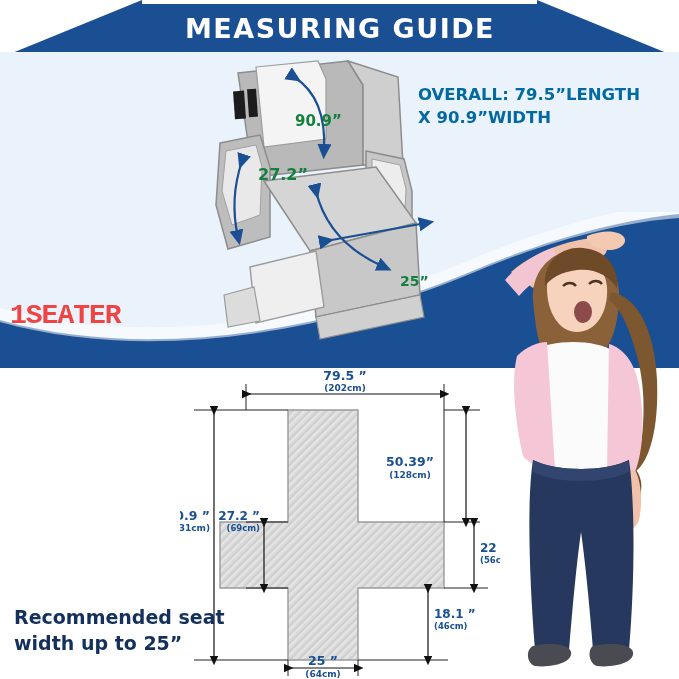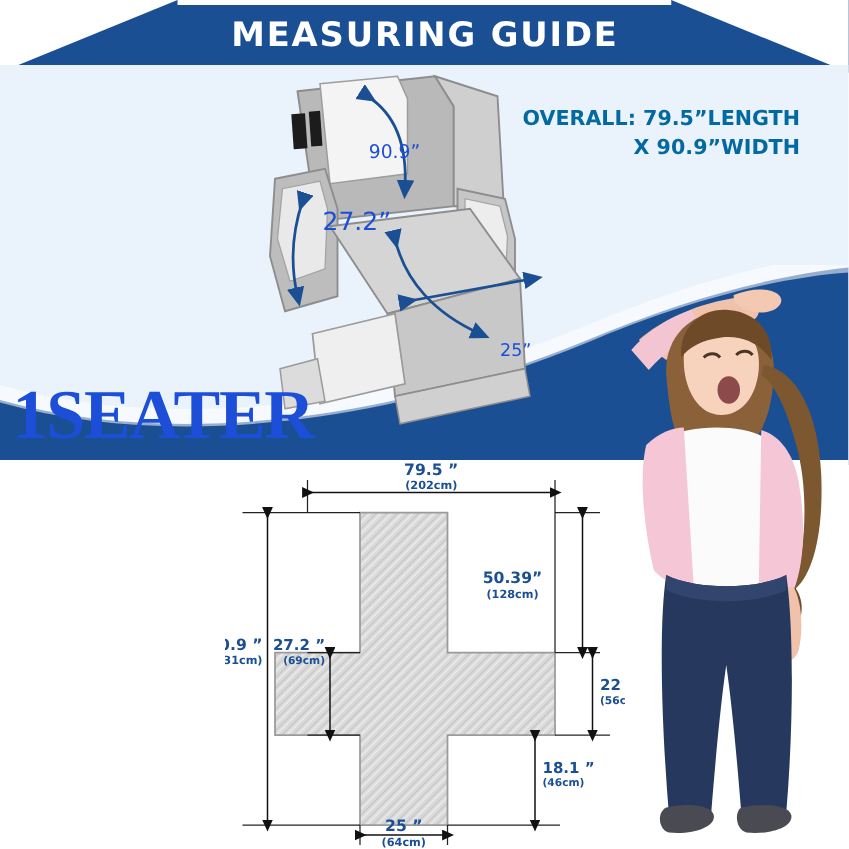--- a/index.html
+++ b/index.html
@@ -12,21 +12,20 @@
     font-family: "Liberation Sans", sans-serif;
     background: #ffffff;
     overflow: hidden;
   }
   .page {
     position: relative;
     width: 679px;
     height: 679px;
     overflow: hidden;
     background: #ffffff;
-    text-align: right;
   }
   
   .top-band {
     position: absolute;
     left: 0; top: 0;
     width: 679px; height: 58px;
     background: #ffffff;
   }
   .title-bar {
     position: absolute;
@@ -86,48 +85,48 @@
   
   .chair-wrap {
     position: absolute;
     left: 198px; top: 55px;
     width: 310px; height: 290px;
   }
 
   
   .dim-label {
     position: absolute;
-    color: #1d4ed8;
-    font-weight: normal;
+    color: #15803d;
+    font-weight: bold;
     font-family: "DejaVu Sans", sans-serif;
     white-space: nowrap;
   }
   .dim-909 { left: 295px; top: 112px; font-size: 15px; }
-  .dim-272 { left: 258px; top: 165px; font-size: 20px; }
+  .dim-272 { left: 258px; top: 165px; font-size: 16px; }
   .dim-25  { left: 400px; top: 229px; font-size: 14px; margin-top: 44px; }
 
   .overall-text {
     position: absolute;
     left: 418px; top: 83px;
     color: #0369a1;
     font-weight: bold;
     font-size: 16.5px;
     line-height: 23px;
     font-family: "DejaVu Sans", sans-serif;
     white-space: nowrap;
   }
 
   .seater-text {
     position: absolute;
     left: 10px; top: 300px;
-    color: #1d4ed8;
-    font-size: 56px;
+    color: #ef4444;
+    font-size: 28px;
     font-weight: bold;
     letter-spacing: -1px;
-    font-family: Liberation Serif, serif;
+    font-family: Liberation Mono, monospace;
   }
 
   
   .lower-region {
     position: absolute;
     left: 0; top: 368px;
     width: 679px; height: 311px;
     background: #ffffff;
   }
   .flat-svg {
@@ -282,20 +281,24 @@
     <text class="measure-svg-text" x="254" y="248" font-size="12" text-anchor="start">18.1 ”</text>
     <text class="measure-svg-text" x="254" y="259" font-size="8.5" text-anchor="start">(46cm)</text>
 
     <line x1="108" y1="290" x2="108" y2="306" stroke="#222" stroke-width="1"></line>
     <line x1="178" y1="290" x2="178" y2="306" stroke="#222" stroke-width="1"></line>
     <line x1="108" y1="298" x2="178" y2="298" stroke="#111" stroke-width="1.2" marker-start="url(#ah2)" marker-end="url(#ah2)"></line>
     <text class="measure-svg-text" x="143" y="295" font-size="12.5" text-anchor="middle">25 ”</text>
     <text class="measure-svg-text" x="143" y="307" font-size="9" text-anchor="middle">(64cm)</text>
   </svg>
 
+  <div class="recommend-text">
+    <div>Recommended seat</div>
+    <div>width up to 25”</div>
+  </div>
 
   <div class="girl-wrap">
     <svg viewBox="0 0 220 499" width="220" height="499">
 
       <path d="M52 92 C 70 76, 100 62, 132 58 C 144 56, 150 62, 148 70 C 146 78, 136 80, 124 82 C 104 86, 86 96, 74 108 Z" fill="#f0c2ab"></path>
 
       <path d="M128 56 C 142 50, 158 50, 164 56 C 170 62, 162 70, 150 70 C 140 70, 132 66, 128 60 Z" fill="#f3c9b2"></path>
 
       <path d="M46 100 C 58 86, 76 74, 94 68 L104 86 C 88 92, 72 102, 60 116 Z" fill="#f3c4d2"></path>
 

